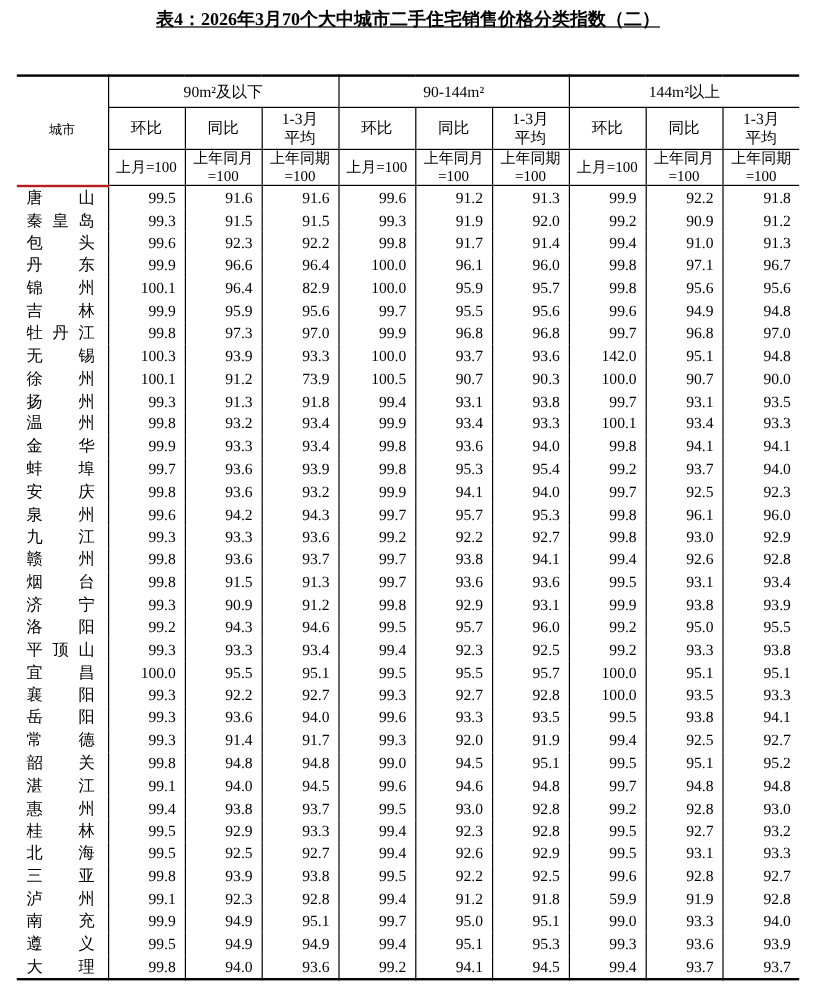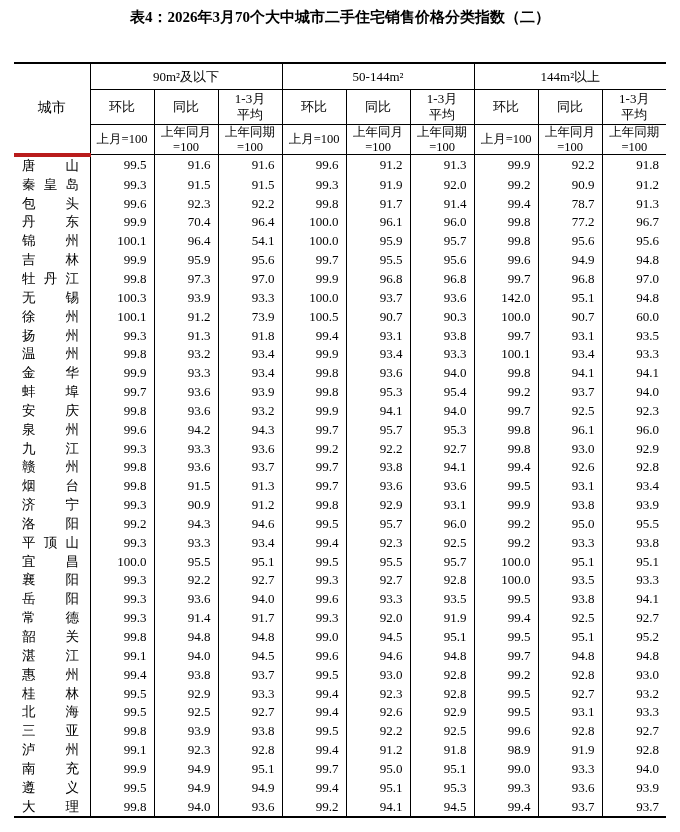--- a/index.html
+++ b/index.html
@@ -13,20 +13,21 @@
     overflow: hidden;
     color: #000;
     font-family: "Liberation Serif", "DejaVu Serif", serif;
   }
   .page-title {
     margin-top: 7px;
     text-align: center;
     font-size: 15px;
     font-weight: bold;
     line-height: 20px;
+    text-decoration: underline;
   }
   table.price-table {
     border-collapse: collapse;
     table-layout: fixed;
     width: 652px;
     margin: 35px 0 0 14px;
     border-top: 2px solid #000;
     border-bottom: 2px solid #000;
   }
   col.col-city { width: 76px; }
@@ -38,22 +39,22 @@
     padding: 0;
     font-size: 13px;
     font-family: Liberation Serif, serif;
   }
   th.group-head {
     border-left: 1px solid #000;
     border-bottom: 1px solid #000;
     height: 25px;
   }
   th.city-head {
-    border-bottom: 4px solid #b91c1c;
-    font-size: 14px;
+    border-bottom: 2px solid #b91c1c;
+    font-size: 11px;
   }
   th.measure-head {
     border-left: 1px solid #000;
     border-bottom: 1px solid #000;
     height: 34px;
     line-height: 1.2;
   }
   th.base-head {
     border-left: 1px solid #000;
     border-bottom: 1px solid #000;
@@ -97,21 +98,21 @@
       <col class="col-data">
       <col class="col-data">
     <col class="col-data">
       <col class="col-data">
       <col class="col-data">
   </colgroup>
   <thead>
     <tr>
       <th rowspan="3" class="city-head">城市</th>
       <th colspan="3" class="group-head">90m²及以下</th>
-      <th colspan="3" class="group-head">50-144m²</th>
+      <th colspan="3" class="group-head">90-144m²</th>
       <th colspan="3" class="group-head">144m²以上</th>
     </tr>
     <tr>
       <th class="measure-head">环比</th>
       <th class="measure-head">同比</th>
       <th class="measure-head">
         <div>1-3月</div>
         <div>平均</div>
       </th>
       <th class="measure-head">环比</th>
@@ -200,50 +201,50 @@
             <span>头</span>
           </span>
         </td>
         <td class="num-cell">99.6</td>
         <td class="num-cell">92.3</td>
         <td class="num-cell">92.2</td>
         <td class="num-cell">99.8</td>
         <td class="num-cell">91.7</td>
         <td class="num-cell">91.4</td>
         <td class="num-cell">99.4</td>
-        <td class="num-cell">78.7</td>
+        <td class="num-cell">91.0</td>
         <td class="num-cell">91.3</td>
       </tr>
       <tr>
         <td class="city-cell">
           <span class="city-justify">
             <span>丹</span>
             <span>东</span>
           </span>
         </td>
         <td class="num-cell">99.9</td>
-        <td class="num-cell">70.4</td>
+        <td class="num-cell">96.6</td>
         <td class="num-cell">96.4</td>
         <td class="num-cell">100.0</td>
         <td class="num-cell">96.1</td>
         <td class="num-cell">96.0</td>
         <td class="num-cell">99.8</td>
-        <td class="num-cell">77.2</td>
+        <td class="num-cell">97.1</td>
         <td class="num-cell">96.7</td>
       </tr>
       <tr>
         <td class="city-cell">
           <span class="city-justify">
             <span>锦</span>
             <span>州</span>
           </span>
         </td>
         <td class="num-cell">100.1</td>
         <td class="num-cell">96.4</td>
-        <td class="num-cell">54.1</td>
+        <td class="num-cell">82.9</td>
         <td class="num-cell">100.0</td>
         <td class="num-cell">95.9</td>
         <td class="num-cell">95.7</td>
         <td class="num-cell">99.8</td>
         <td class="num-cell">95.6</td>
         <td class="num-cell">95.6</td>
       </tr>
       <tr>
         <td class="city-cell">
           <span class="city-justify">
@@ -304,21 +305,21 @@
           </span>
         </td>
         <td class="num-cell">100.1</td>
         <td class="num-cell">91.2</td>
         <td class="num-cell">73.9</td>
         <td class="num-cell">100.5</td>
         <td class="num-cell">90.7</td>
         <td class="num-cell">90.3</td>
         <td class="num-cell">100.0</td>
         <td class="num-cell">90.7</td>
-        <td class="num-cell">60.0</td>
+        <td class="num-cell">90.0</td>
       </tr>
       <tr>
         <td class="city-cell">
           <span class="city-justify">
             <span>扬</span>
             <span>州</span>
           </span>
         </td>
         <td class="num-cell">99.3</td>
         <td class="num-cell">91.3</td>
@@ -694,21 +695,21 @@
             <span>泸</span>
             <span>州</span>
           </span>
         </td>
         <td class="num-cell">99.1</td>
         <td class="num-cell">92.3</td>
         <td class="num-cell">92.8</td>
         <td class="num-cell">99.4</td>
         <td class="num-cell">91.2</td>
         <td class="num-cell">91.8</td>
-        <td class="num-cell">98.9</td>
+        <td class="num-cell">59.9</td>
         <td class="num-cell">91.9</td>
         <td class="num-cell">92.8</td>
       </tr>
       <tr>
         <td class="city-cell">
           <span class="city-justify">
             <span>南</span>
             <span>充</span>
           </span>
         </td>

